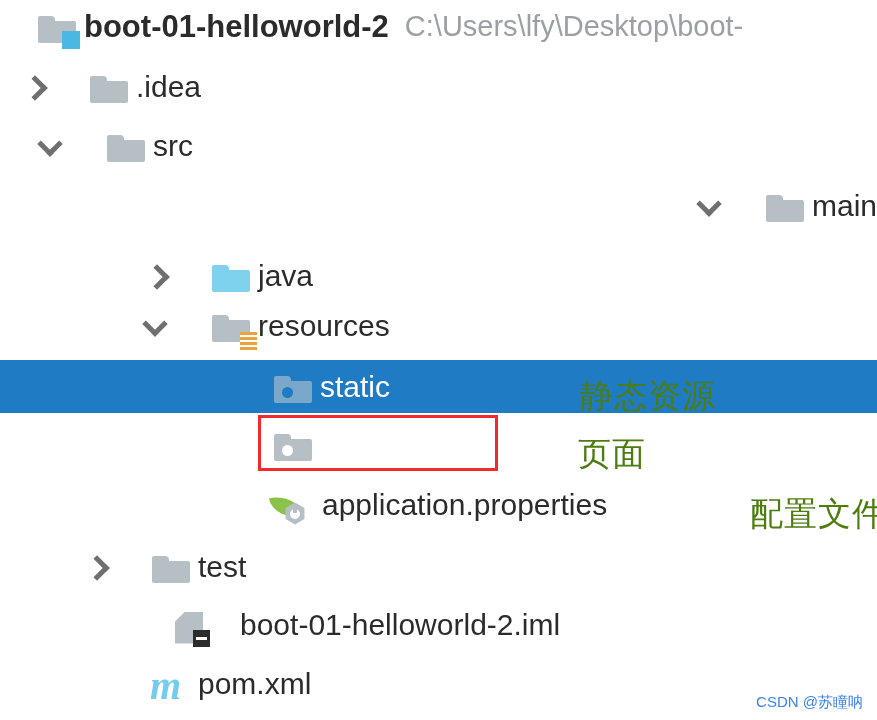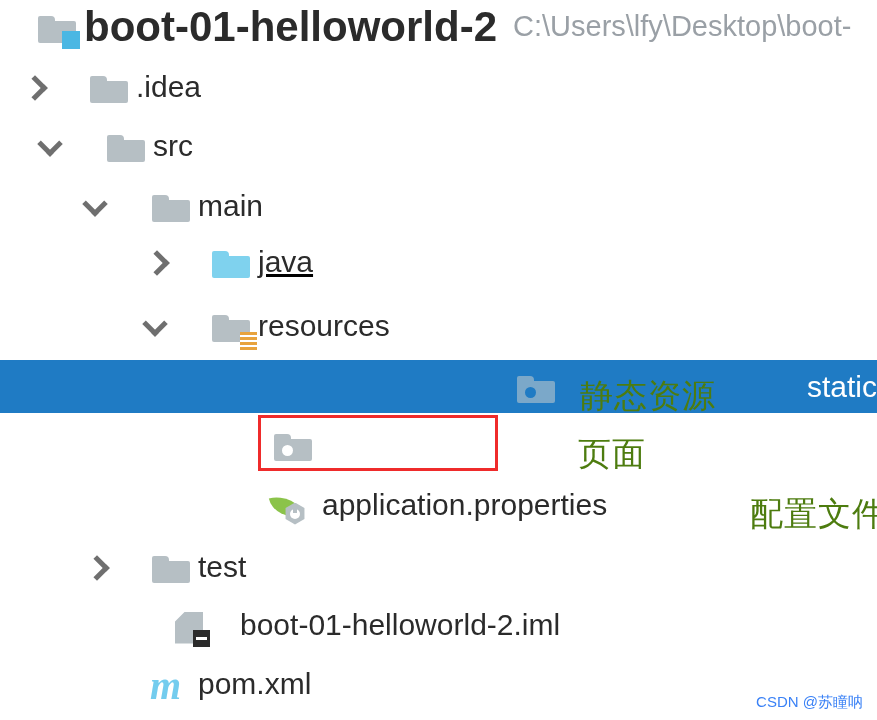--- a/index.html
+++ b/index.html
@@ -26,21 +26,20 @@
     position: absolute;
     left: 0;
     width: 877px;
     height: 53px;
     display: flex;
     align-items: center;
     box-sizing: border-box;
   }
   .tree-row.selected {
     background: #1f7bc4;
-    justify-content: space-between;
   }
 
   .arrow {
     width: 34px;
     height: 40px;
     flex: 0 0 34px;
     position: relative;
   }
   .arrow.none::after { display: none; }
   .arrow::after {
@@ -209,21 +208,21 @@
   .label {
     font-size: 30px;
     color: #2b2b2b;
     white-space: nowrap;
     letter-spacing: 0px;
   }
   .tree-row.selected .label { color: #ffffff; }
 
   #row-root .label {
     font-weight: bold;
-    font-size: 42px;
+    font-size: 31px;
   }
   #root-path {
     font-size: 29px;
     color: #9aa0a6;
     white-space: nowrap;
     margin-left: 16px;
   }
 
   
   #templates-highlight-box {
@@ -290,32 +289,32 @@
     <div class="arrow down" style="margin-left:18px;"></div>
     <div class="icon-wrap" style="margin-left:34px;">
       <div class="folder">
           <div class="tab"></div>
           <div class="body"></div>
         </div>
     </div>
     <span class="label">src</span>
   </div>
 
-  <div class="tree-row" style="top:179px;">
+  <div class="tree-row" style="top:179px;justify-content:flex-end;">
     <div class="arrow down" style="margin-left:80px;"></div>
     <div class="icon-wrap" style="margin-left:34px;">
       <div class="folder">
           <div class="tab"></div>
           <div class="body"></div>
         </div>
     </div>
     <span class="label">main</span>
   </div>
 
-  <div class="tree-row" style="top:235px;text-decoration:underline;">
+  <div class="tree-row" style="top:249px;">
     <div class="arrow right" style="margin-left:140px;"></div>
     <div class="icon-wrap" style="margin-left:34px;">
       <div class="folder blue">
           <div class="tab"></div>
           <div class="body"></div>
         </div>
     </div>
     <span class="label">java</span>
   </div>
 

